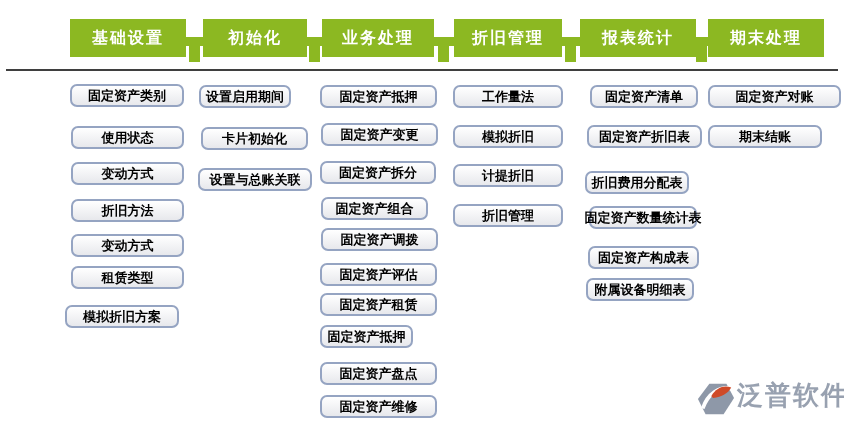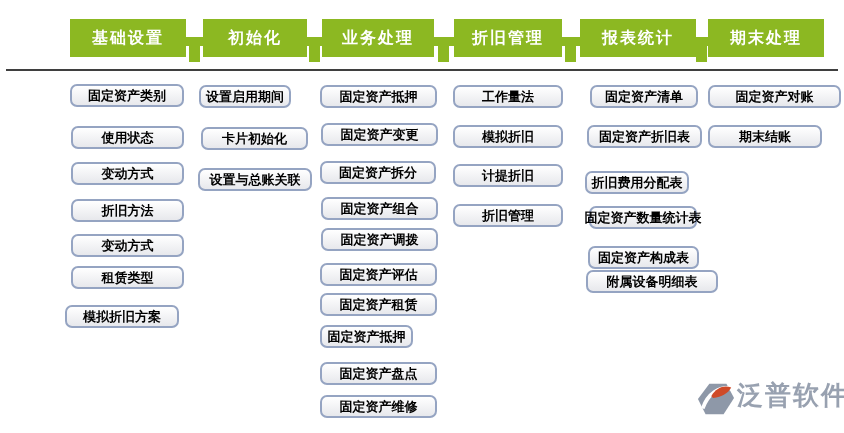--- a/index.html
+++ b/index.html
@@ -75,39 +75,39 @@
 <div class="btn" style="left:71px;top:266px;width:113px">租赁类型</div>
 <div class="btn" style="left:65px;top:305px;width:114px">模拟折旧方案</div>
 
 <div class="btn" style="left:199px;top:85px;width:92px">设置启用期间</div>
 <div class="btn" style="left:201px;top:127px;width:107px">卡片初始化</div>
 <div class="btn" style="left:198px;top:168px;width:114px">设置与总账关联</div>
 
 <div class="btn" style="left:320px;top:85px;width:117px">固定资产抵押</div>
 <div class="btn" style="left:321px;top:123px;width:117px">固定资产变更</div>
 <div class="btn" style="left:320px;top:161px;width:116px">固定资产拆分</div>
-<div class="btn" style="left:321px;top:197px;width:117px">固定资产组合</div>
+<div class="btn" style="left:321px;top:197px;width:107px">固定资产组合</div>
 <div class="btn" style="left:321px;top:228px;width:117px">固定资产调拨</div>
 <div class="btn" style="left:320px;top:263px;width:117px">固定资产评估</div>
 <div class="btn" style="left:320px;top:293px;width:117px">固定资产租赁</div>
 <div class="btn" style="left:320px;top:325px;width:93px">固定资产抵押</div>
 <div class="btn" style="left:320px;top:362px;width:117px">固定资产盘点</div>
 <div class="btn" style="left:320px;top:395px;width:117px">固定资产维修</div>
 
 <div class="btn" style="left:453px;top:85px;width:110px">工作量法</div>
 <div class="btn" style="left:453px;top:125px;width:110px">模拟折旧</div>
 <div class="btn" style="left:453px;top:164px;width:110px">计提折旧</div>
 <div class="btn" style="left:453px;top:204px;width:110px">折旧管理</div>
 
 <div class="btn" style="left:590px;top:85px;width:108px">固定资产清单</div>
 <div class="btn" style="left:587px;top:125px;width:115px">固定资产折旧表</div>
 <div class="btn" style="left:585px;top:171px;width:104px">折旧费用分配表</div>
 <div class="btn overflow" style="left:589px;top:206px;width:108px">固定资产数量统计表</div>
 <div class="btn" style="left:588px;top:246px;width:111px">固定资产构成表</div>
-<div class="btn" style="left:586px;top:270px;width:132px">附属设备明细表</div>
+<div class="btn" style="left:586px;top:278px;width:108px">附属设备明细表</div>
 
 <div class="btn" style="left:708px;top:85px;width:133px">固定资产对账</div>
 <div class="btn" style="left:708px;top:125px;width:114px">期末结账</div>
 
 <div class="brand">
   <svg class="brand-icon" width="38" height="36" viewBox="0 0 40 36">
     <path d="M13 2 H31 L39 17 L28 34 H9 L1 18 Z" fill="#8e98a8"></path>
     <path d="M6 28 C11 13 23 4 38 7" stroke="#ffffff" stroke-width="4" fill="none"></path>
     <path d="M15 15 C20 6 29 3 36 6 C33 12 26 16 17 17 Z" fill="#cf4a28"></path>
   </svg>

